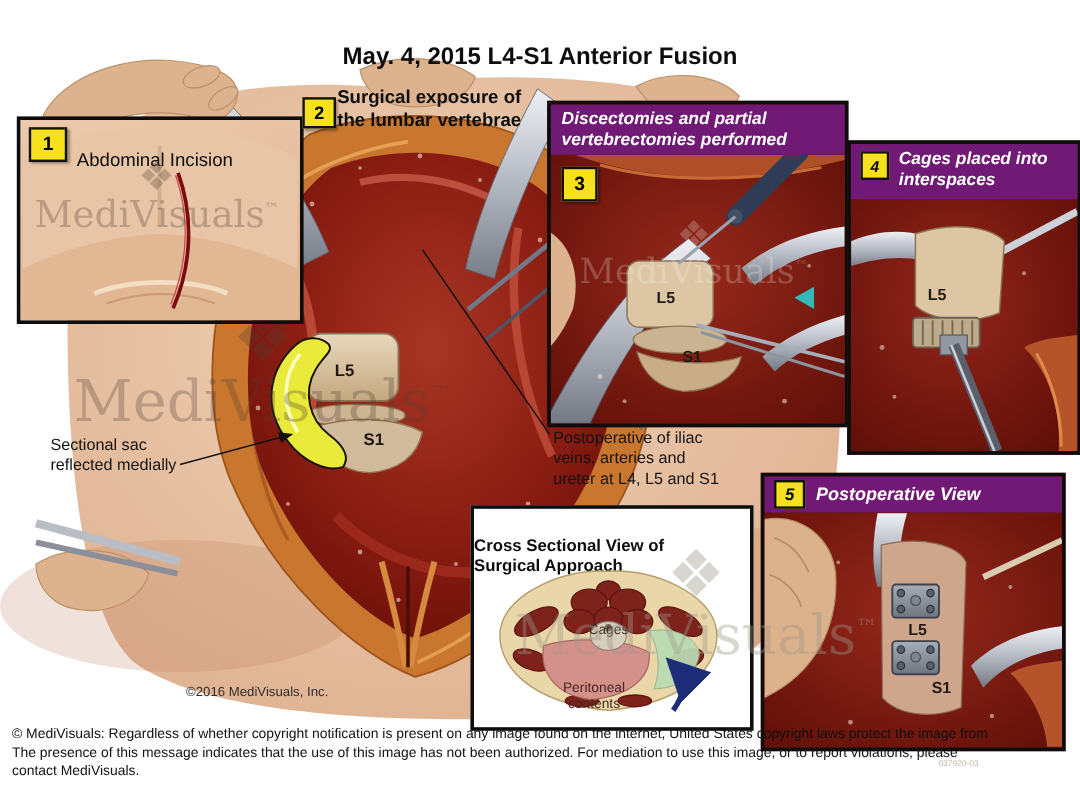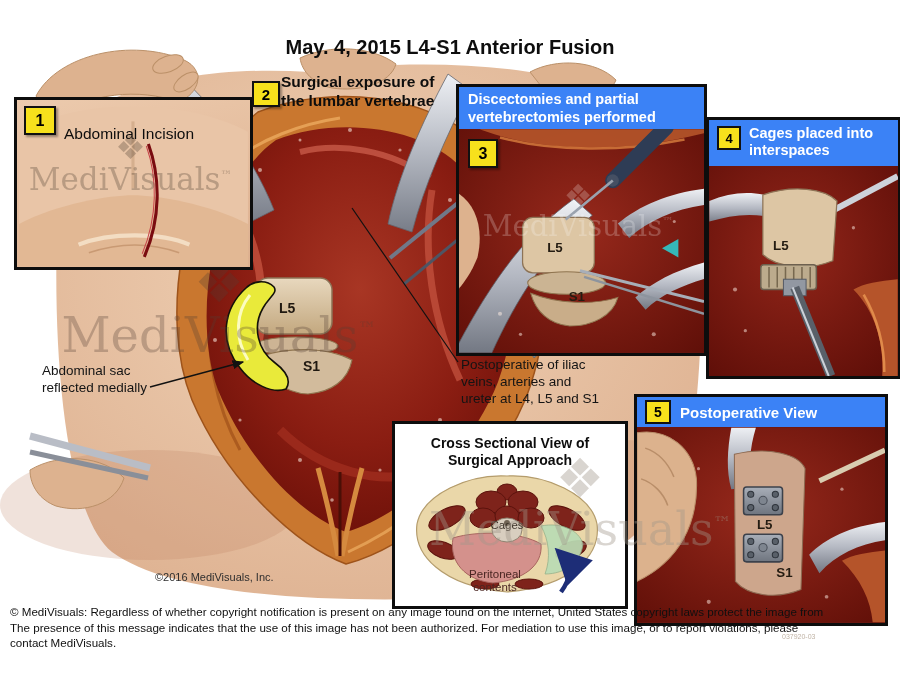--- a/index.html
+++ b/index.html
@@ -8,21 +8,21 @@
   
   .page-title{position:absolute;top:36px;left:0;width:100%;text-align:center;
               font-size:20px;font-weight:bold;color:#0d0d0d;z-index:5;}
   
   .badge{position:absolute;background:#f7e11c;border:2px solid #111;color:#000;
          font-weight:bold;display:flex;align-items:center;justify-content:center;
          box-shadow:2px 2px 2px rgba(0,0,0,.35);z-index:6;}
   
   .panel{position:absolute;border:3px solid #0d0d0d;overflow:hidden;background:#6b1710;z-index:3;}
   .panel svg{position:absolute;left:0;top:0;width:100%;height:100%;}
-  .panel-header{position:relative;background:#3b82f6;color:#fff;font-weight:bold;z-index:2;}
+  .panel-header{position:relative;background:#701a75;color:#fff;font-weight:bold;z-index:2;font-style:italic;}
   .img-area{position:absolute;left:0;right:0;bottom:0;}
   
   #panel1{left:14px;top:97px;width:233px;height:167px;background:linear-gradient(165deg,#eccaad,#ddb08f);}
   #panel1 .p1-title{position:absolute;left:47px;top:25px;font-size:15.5px;font-weight:normal;color:#0d0d0d;z-index:3;}
   
   .p2-text{position:absolute;left:281px;top:73px;font-size:15.5px;font-weight:bold;line-height:18.5px;color:#0d0d0d;z-index:5;}
   
   #panel3{left:456px;top:84px;width:245px;height:266px;}
   #panel3 .panel-header{padding:3px 9px;font-size:14.5px;line-height:18px;height:36px;}
   #panel3 .img-area{top:42px;}
@@ -32,21 +32,21 @@
   #panel4 .panel-header .hbadge{position:relative;box-shadow:none;margin:1px 8px 0 2px;flex:0 0 auto;}
   #panel4 .img-area{top:46px;}
   
   #panel5{left:634px;top:394px;width:248px;height:226px;}
   #panel5 .panel-header{display:flex;align-items:center;padding:4px 6px;height:22px;font-size:15px;}
   #panel5 .panel-header .hbadge{position:relative;box-shadow:none;margin:0 9px 0 2px;flex:0 0 auto;}
   #panel5 .img-area{top:30px;}
   
   #cross{left:392px;top:421px;width:230px;height:182px;border:3px solid #0d0d0d;background:#fff;
          position:absolute;overflow:hidden;z-index:3;}
-  .cross-title{text-align:center;font-size:14px;font-weight:bold;line-height:17px;color:#0d0d0d;margin-top:11px;}
+  .cross-title{text-align:left;font-size:14px;font-weight:bold;line-height:17px;color:#0d0d0d;margin-top:22px;}
   #cross svg{position:absolute;left:0;top:42px;width:224px;height:140px;}
   .cross-label{position:absolute;font-size:11.5px;color:#3b3228;text-align:center;z-index:4;}
   
   .annot{position:absolute;font-size:13.5px;line-height:17px;color:#141414;z-index:5;}
   
   .wm{position:absolute;display:flex;flex-direction:column;align-items:center;pointer-events:none;
       font-family:"DejaVu Serif",serif;}
   .wm .wm-logo{font-family:"DejaVu Sans",sans-serif;line-height:1;}
   .wm .wm-text{white-space:nowrap;line-height:1;}
   .wm sup{font-size:.38em;vertical-align:super;}
@@ -402,21 +402,21 @@
   <div class="wm" id="wm-main">
     <span class="wm-logo">❖</span>
     <span class="wm-text"><span>MediVisuals</span><sup>™</sup></span>
   </div>
   <div class="wm" id="wm-5">
     <span class="wm-logo">❖</span>
     <span class="wm-text"><span>MediVisuals</span><sup>™</sup></span>
   </div>
 
   <div class="annot" style="left:42px;top:362px;">
-    <div>Abdominal sac</div>
+    <div>Sectional sac</div>
     <div>reflected medially</div>
   </div>
   <div class="annot" style="left:461px;top:356px;">
     <div>Postoperative of iliac</div>
     <div>veins, arteries and</div>
     <div>ureter at L4, L5 and S1</div>
   </div>
 
   <div class="credit">©2016 MediVisuals, Inc.</div>
   <div class="img-ref">037920-03</div>

